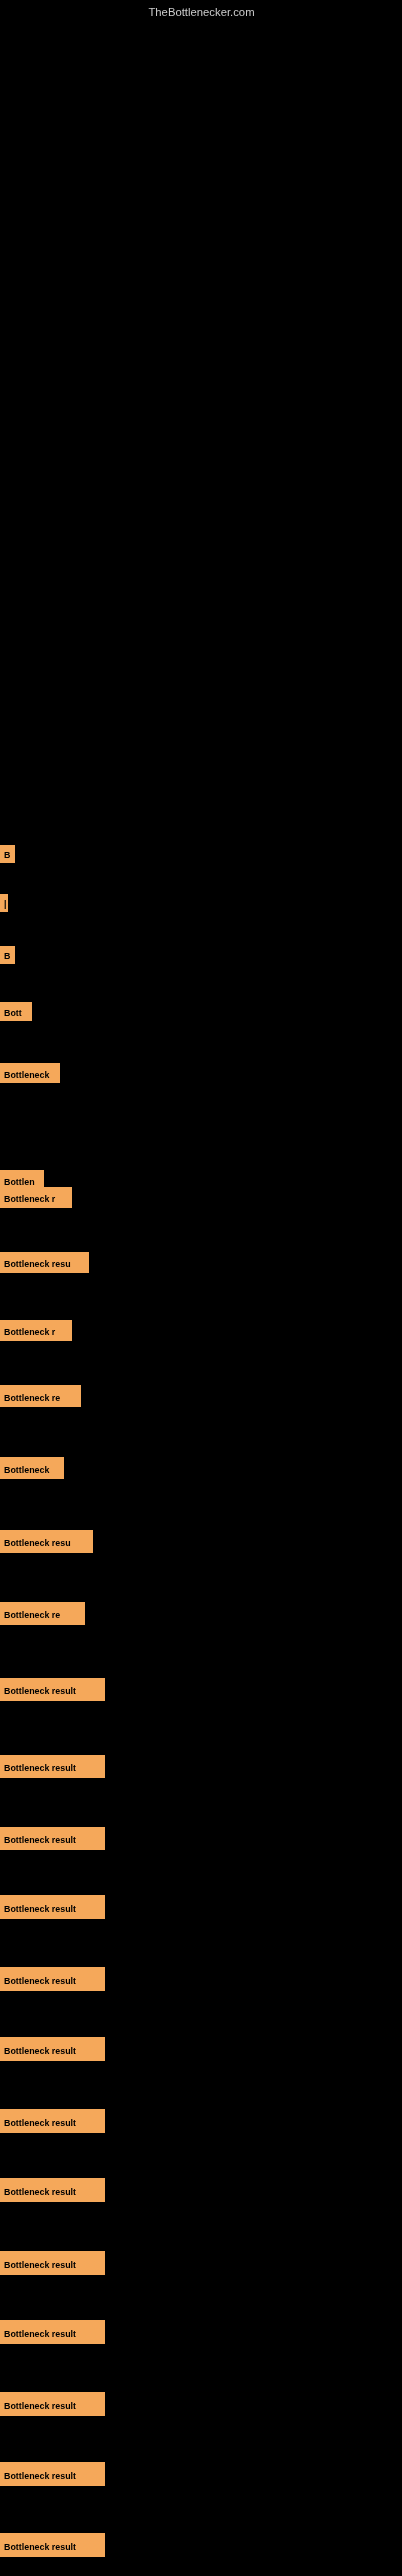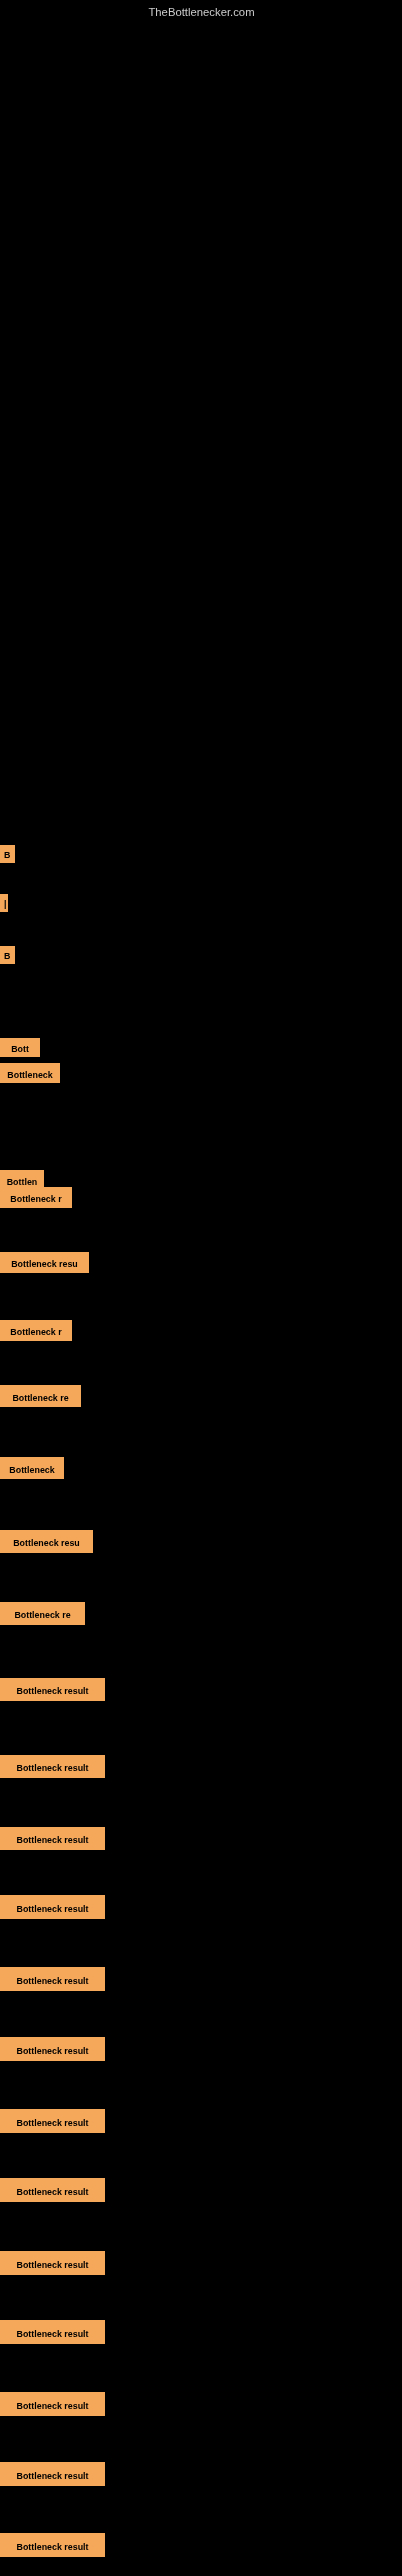--- a/index.html
+++ b/index.html
@@ -1,19 +1,18 @@
 <!DOCTYPE html>
 <html style="font-size:13px"><head>
   <meta charset="utf-8">
   <style>
     * {
       margin: 0;
       padding: 0;
       box-sizing: border-box;
-      text-align: center;
     }
     body {
       width: 403px;
       min-height: 2576px;
       background-color: #000000;
       font-family: Arial, sans-serif;
       position: relative;
     }
     .site-title {
       position: absolute;
@@ -38,21 +37,21 @@
   </style>
 </head>
 <body>
 
 <span class="site-title">TheBottlenecker.com</span>
 
 <div id="labels-container">
     <div class="bottleneck-label" style="top: 845px; width: 14.5px; height: 17.7px; line-height: 17.7px;">B</div>
     <div class="bottleneck-label" style="top: 894px; width: 8px; height: 17.7px; line-height: 17.7px;">|</div>
     <div class="bottleneck-label" style="top: 946px; width: 14.5px; height: 17.7px; line-height: 17.7px;">B</div>
-    <div class="bottleneck-label" style="top: 1002px; width: 40px; height: 19.3px; line-height: 19.3px; margin-top: 36px;">Bott</div>
+    <div class="bottleneck-label" style="top: 1002px; width: 32px; height: 19.3px; line-height: 19.3px;">Bott</div>
     <div class="bottleneck-label" style="top: 1063px; width: 60px; height: 20px; line-height: 20px;">Bottleneck</div>
     <div class="bottleneck-label" style="top: 1170px; width: 44px; height: 20px; line-height: 20px;">Bottlen</div>
     <div class="bottleneck-label" style="top: 1187px; width: 72px; height: 21px; line-height: 21px;">Bottleneck r</div>
     <div class="bottleneck-label" style="top: 1252px; width: 89px; height: 21px; line-height: 21px;">Bottleneck resu</div>
     <div class="bottleneck-label" style="top: 1320px; width: 72px; height: 21px; line-height: 21px;">Bottleneck r</div>
     <div class="bottleneck-label" style="top: 1385px; width: 81px; height: 22px; line-height: 22px;">Bottleneck re</div>
     <div class="bottleneck-label" style="top: 1457px; width: 64px; height: 22px; line-height: 22px;">Bottleneck</div>
     <div class="bottleneck-label" style="top: 1530px; width: 93px; height: 22.5px; line-height: 22.5px;">Bottleneck resu</div>
     <div class="bottleneck-label" style="top: 1602px; width: 85px; height: 22.5px; line-height: 22.5px;">Bottleneck re</div>
     <div class="bottleneck-label" style="top: 1678px; width: 105px; height: 23px; line-height: 23px;">Bottleneck result</div>

